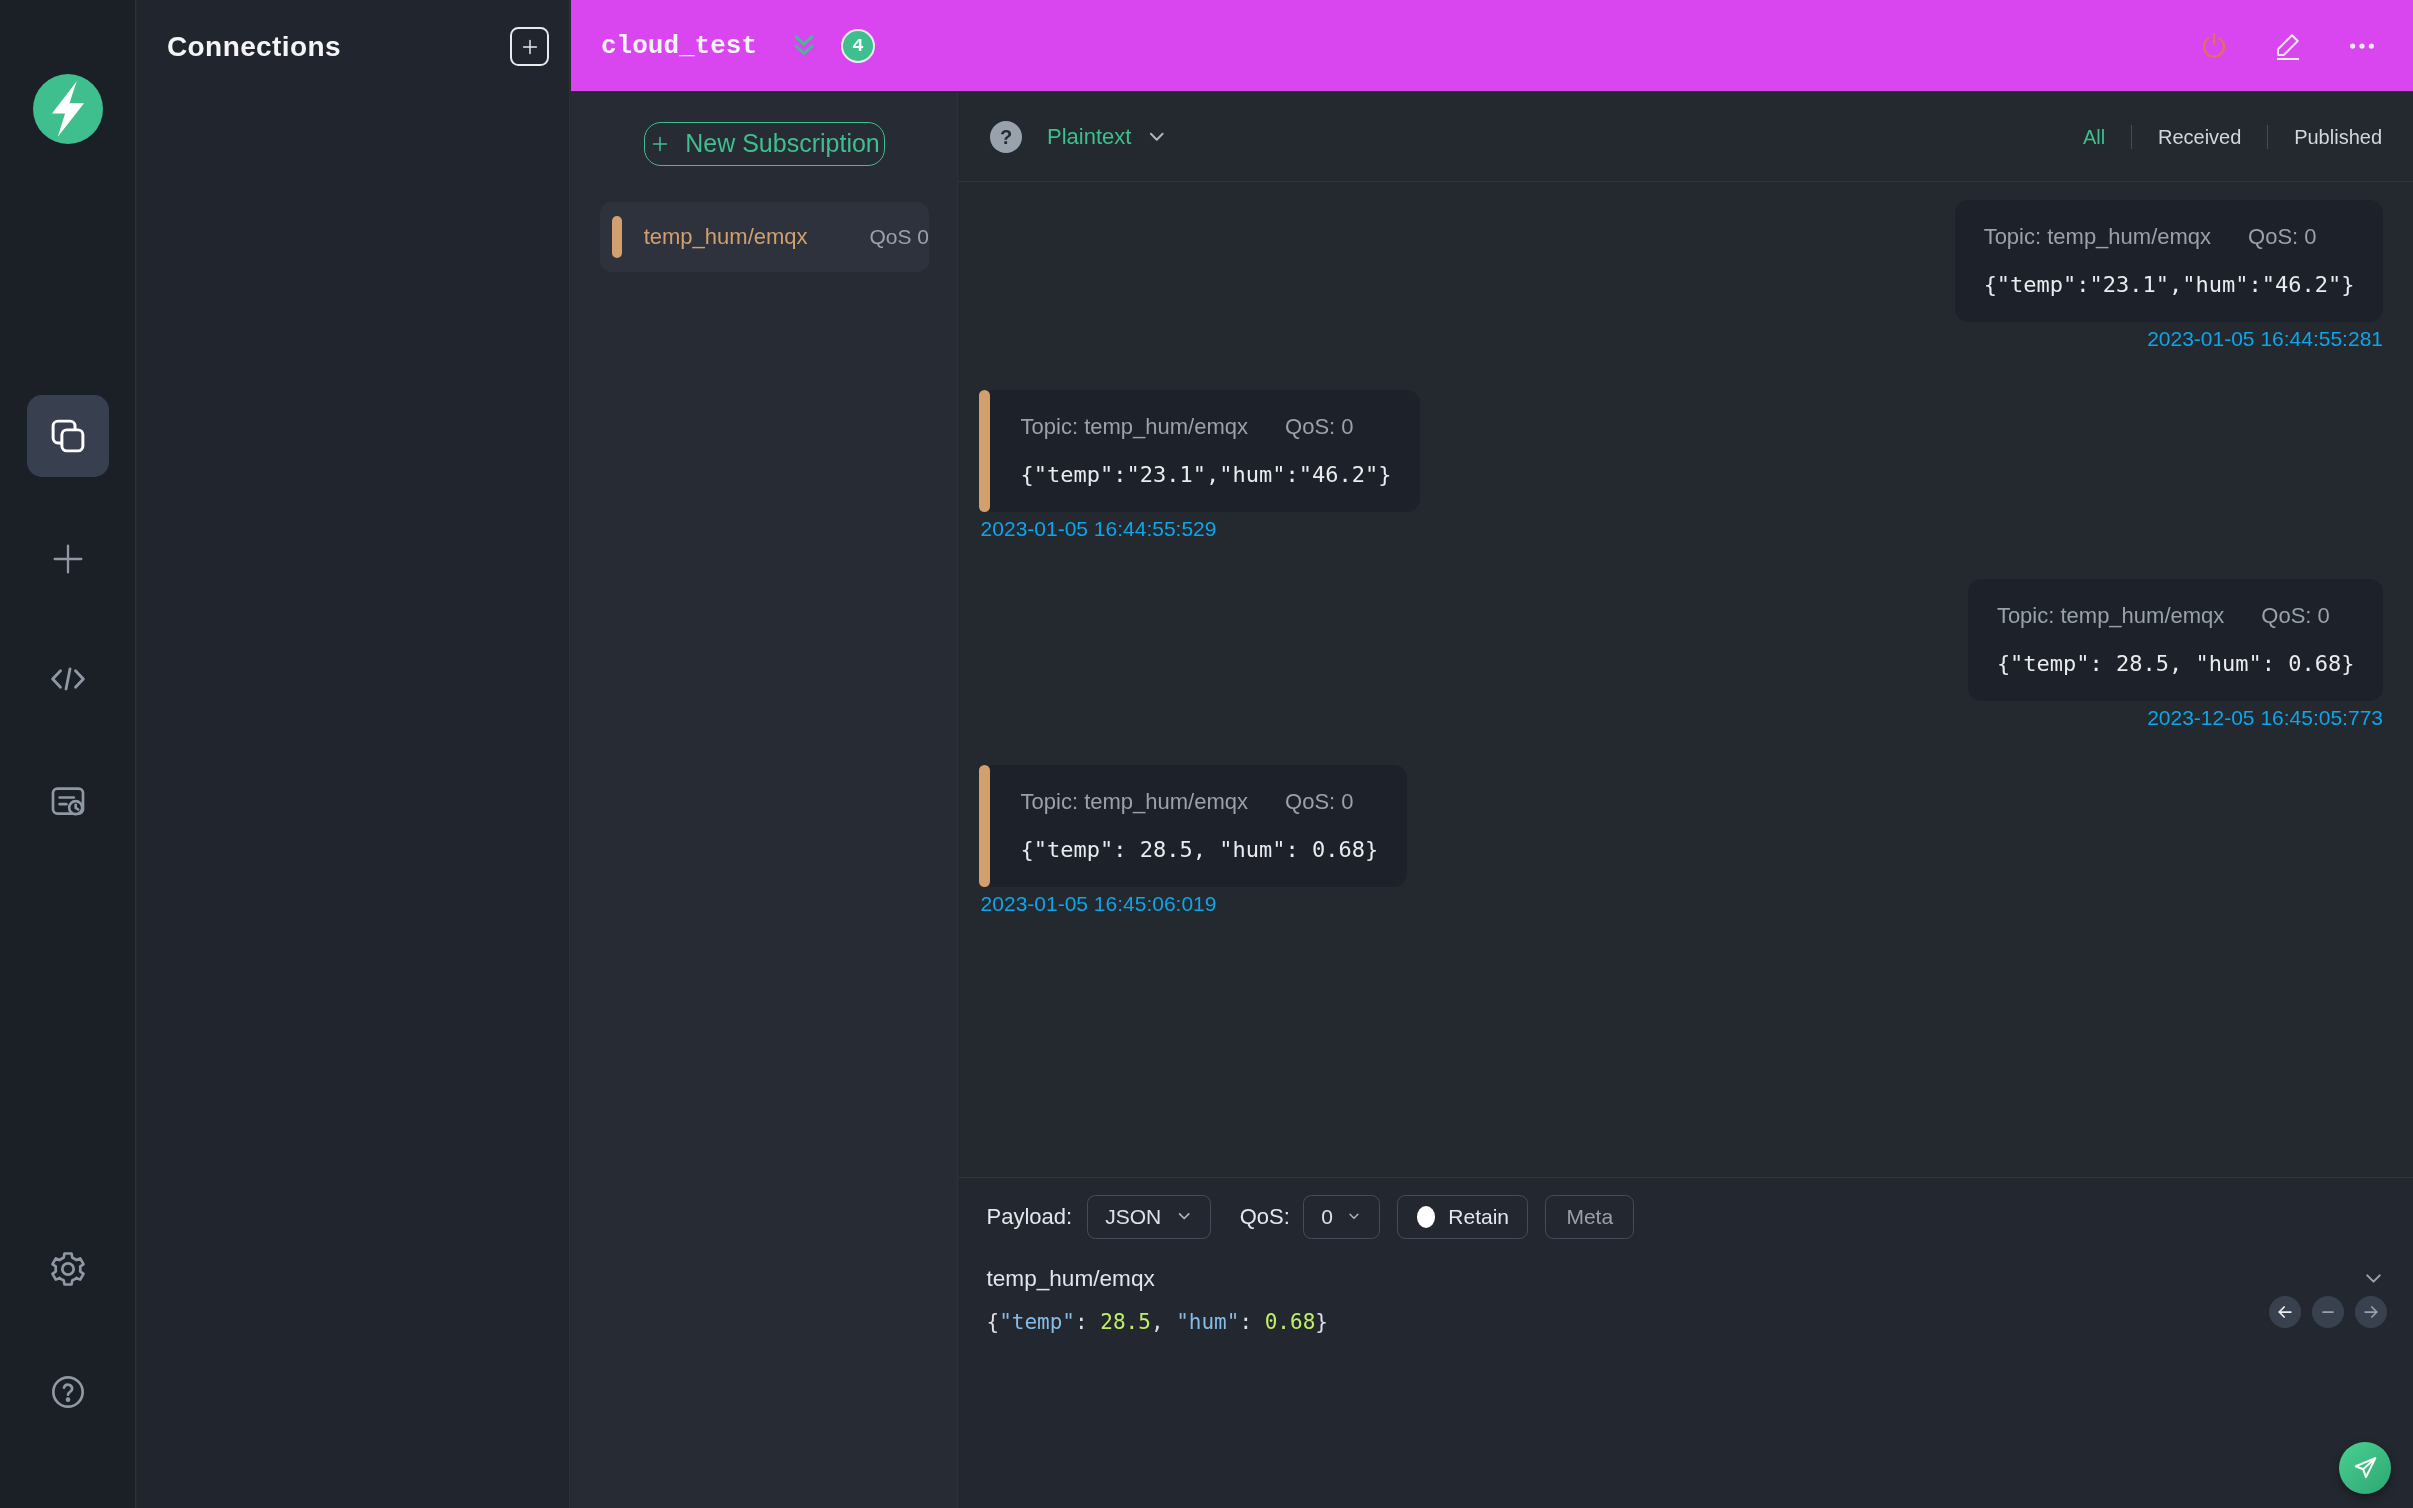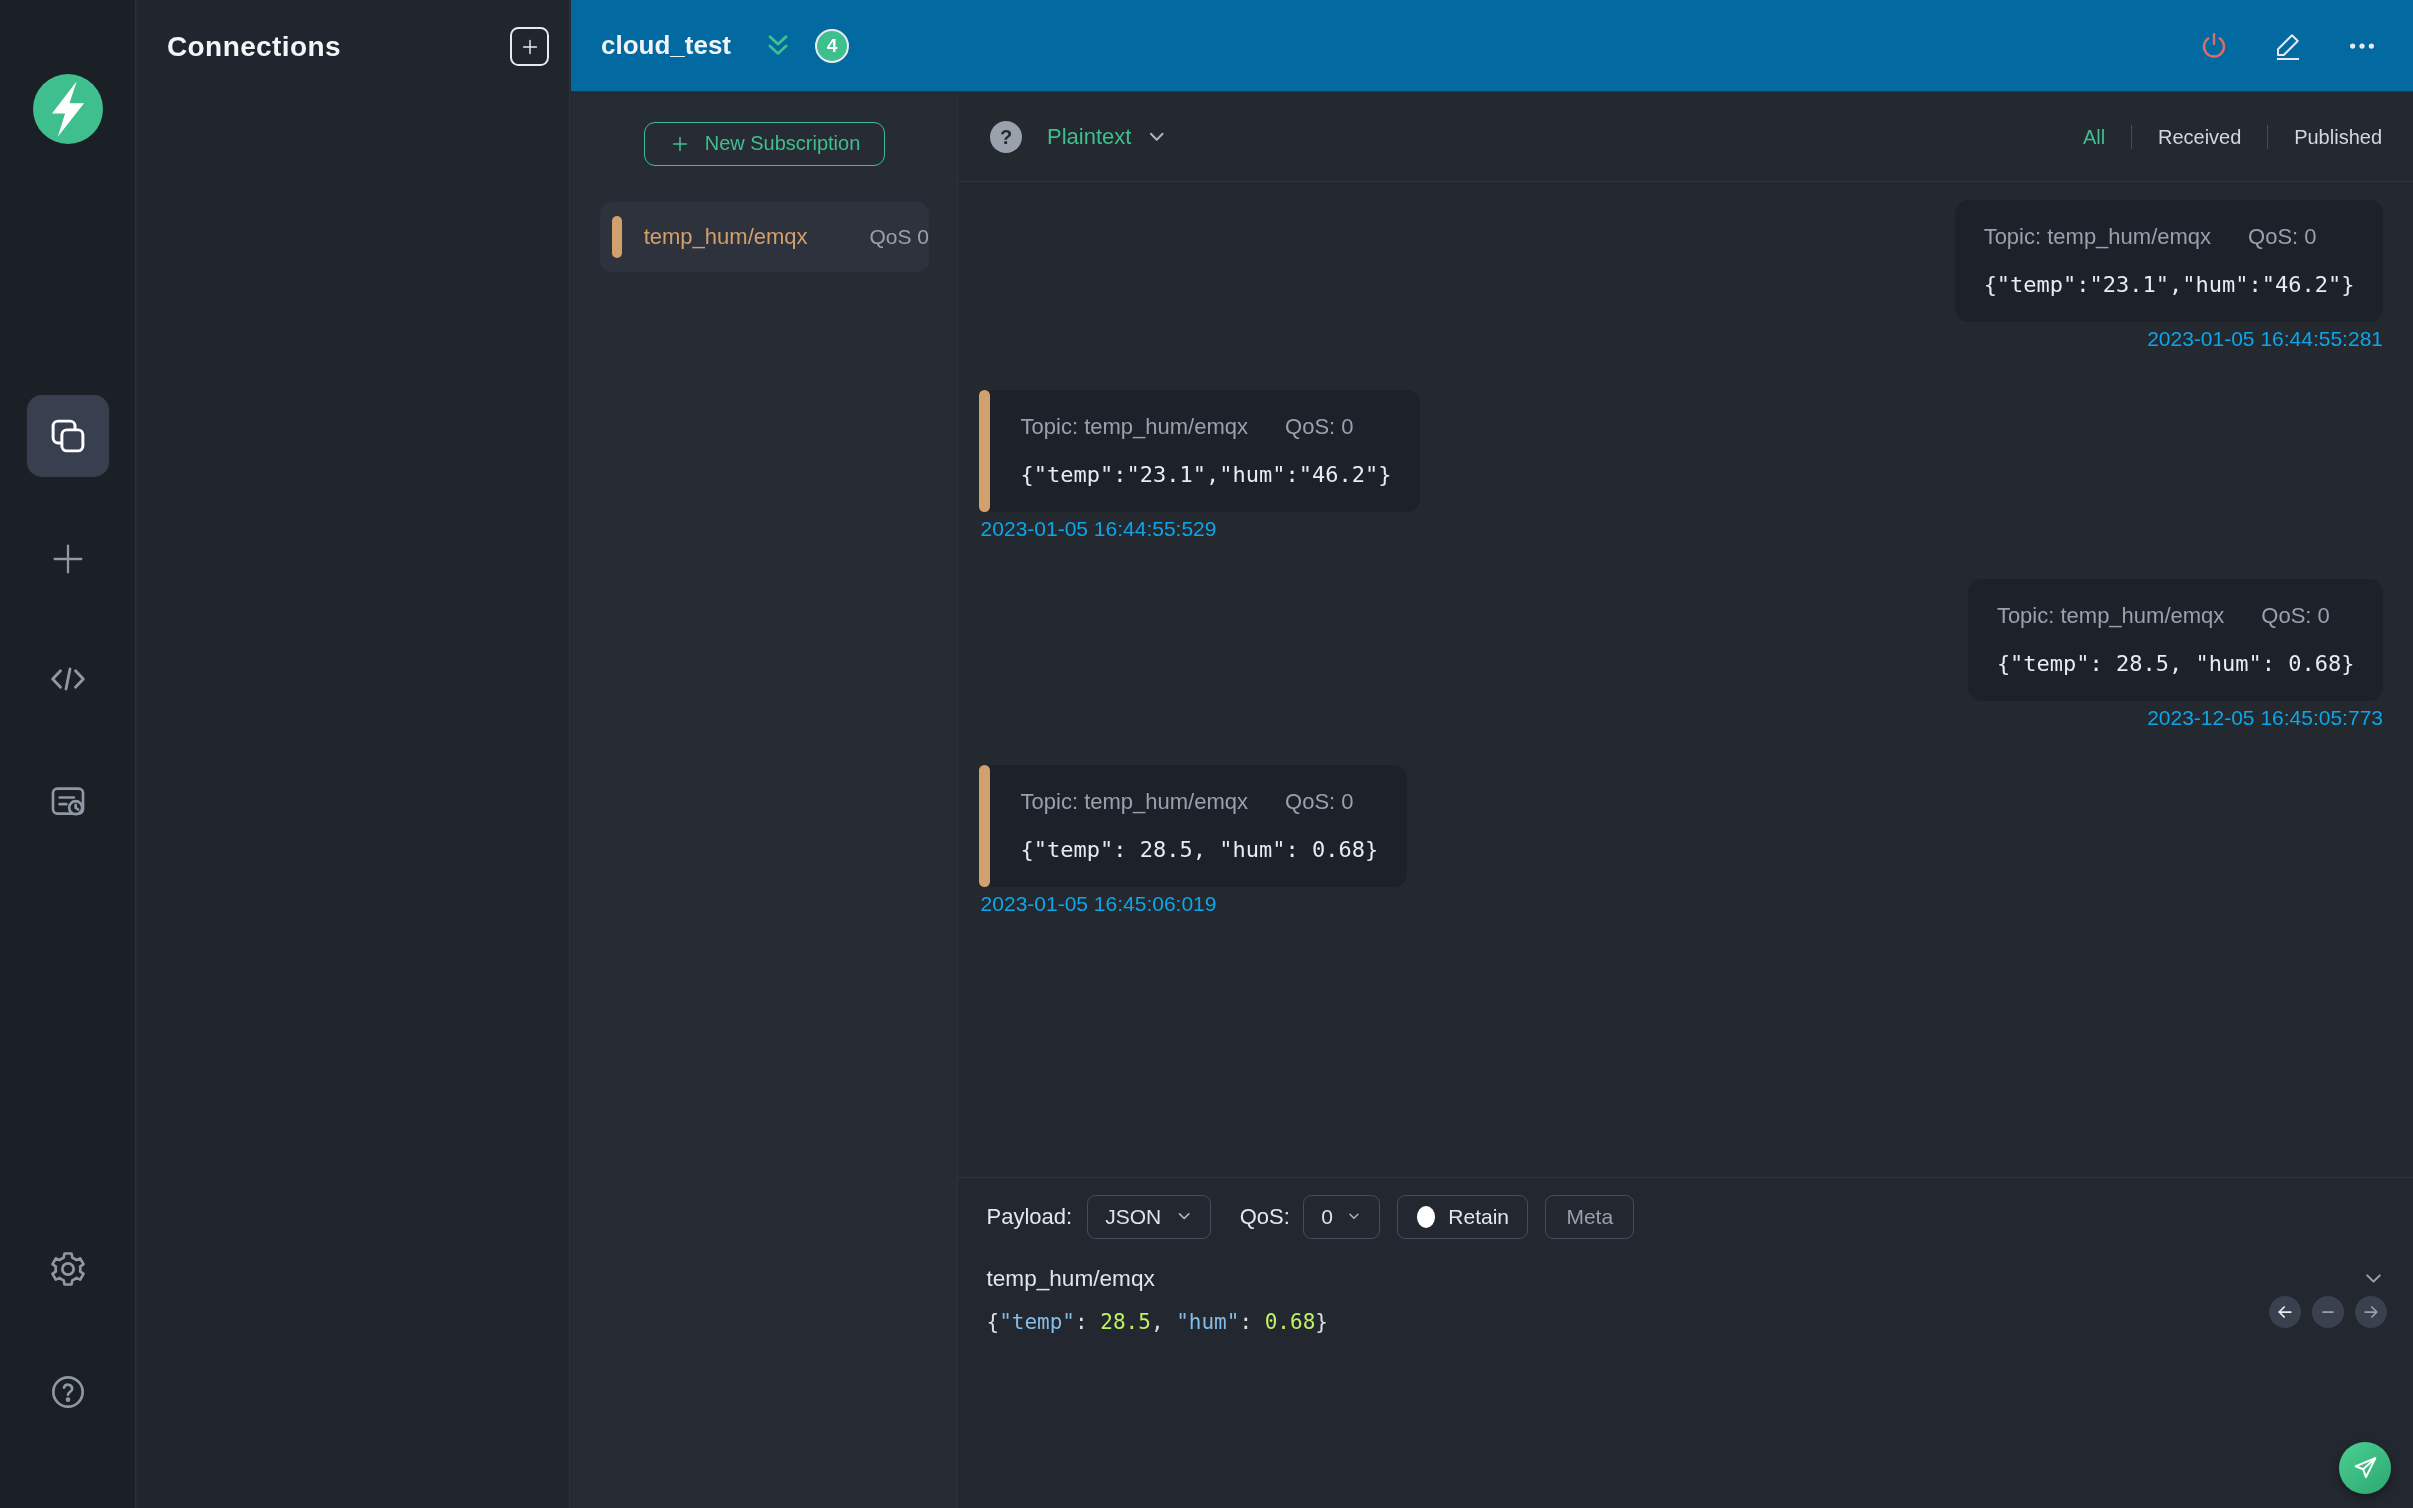--- a/index.html
+++ b/index.html
@@ -17,33 +17,33 @@
   .conn-panel { position:absolute; left:137px; top:0; width:433px; height:1508px; background:#21252d; border-right:0.8px solid #2c313b; }
   .conn-header { display:flex; align-items:center; justify-content:space-between; padding:27px 20px 0 30px; }
   .conn-title { font-size:28px; font-weight:bold; color:#f4f5f7; letter-spacing:0.4px; }
   .conn-add-btn { width:39px; height:39px; border:2.1px solid #e8eaed; border-radius:8.4px; display:flex; align-items:center; justify-content:center; background:transparent; }
   .conn-item { margin:25px 15px 0 16px; height:77px; background:#2d323d; border-radius:11.7px; display:flex; align-items:center; }
   .conn-dot { width:13.4px; height:13.4px; border-radius:50%; background:#4fc08d; margin-left:35px; }
   .conn-name { margin-left:18.4px; font-size:22.6px; color:#56c392; }
 
   
   .main { position:absolute; left:571px; top:0; width:1843px; height:1508px; }
-  .main-header { height:92px; background:#0369a1; border-bottom:0.8px solid #2f3540; display:flex; align-items:center; padding:0 35px 0 30px; }
+  .main-header { height:92px; background:#d946ef; border-bottom:0.8px solid #2f3540; display:flex; align-items:center; padding:0 35px 0 30px;font-family:Liberation Mono, monospace; }
   .main-title { font-size:26px; font-weight:bold; color:#f2f3f5; }
   .dbl-chevron { margin-left:32px; width:30px; height:30px; }
   .msg-badge { margin-left:22px; min-width:34px; height:34px; border-radius:17px; background:#3fbe8e; border:2.1px solid #e9ecef; color:#fff; font-size:19px; font-weight:bold; display:flex; align-items:center; justify-content:center; }
   .header-spacer { flex:1; }
   .hdr-icon { width:34px; height:34px; margin-left:40px; display:flex; align-items:center; justify-content:center; }
   .hdr-icon svg { width:30px; height:30px; }
 
   .main-body { position:absolute; top:93px; left:0; right:0; bottom:0; display:flex; }
 
   
   .subs-col { width:387px; background:#272b34; border-right:0.8px solid #2c313b; position:relative; }
-  .new-sub-btn { position:absolute; top:28.5px; left:73px; width:241px; height:44px; border:1.7px solid #3fbe8e; border-radius:11px; background:transparent; color:#3fbe8e; font-size:20px; display:flex; align-items:center; justify-content:center; gap:14px; }
+  .new-sub-btn { position:absolute; top:28.5px; left:73px; width:241px; height:44px; border:1.7px solid #3fbe8e; border-radius:17px; background:transparent; color:#3fbe8e; font-size:25px; display:flex; align-items:center; justify-content:center; gap:14px; }
   .new-sub-btn svg { width:22px; height:22px; }
   .sub-item { position:absolute; top:109px; left:29px; width:329px; height:70px; background:#2d323d; border-radius:11.7px; display:flex; align-items:center; }
   .sub-bar { width:10px; height:42px; border-radius:5.9px; background:#d2a06c; margin-left:11.7px; }
   .sub-topic { margin-left:22px; font-size:22px; color:#d2a06c; }
   .sub-qos { margin-left:auto; font-size:21px; color:#9aa1ad; }
 
   
   .msgs-col { flex:1; background:#24282f; display:flex; flex-direction:column; position:relative; }
   .filter-row { height:89px; border-bottom:0.8px solid #2f3540; display:flex; align-items:center; padding:0 32px; }
   .help-badge { width:32px; height:32px; border-radius:50%; background:#99a1ac; color:#262a33; font-size:20px; font-weight:bold; display:flex; align-items:center; justify-content:center; }

